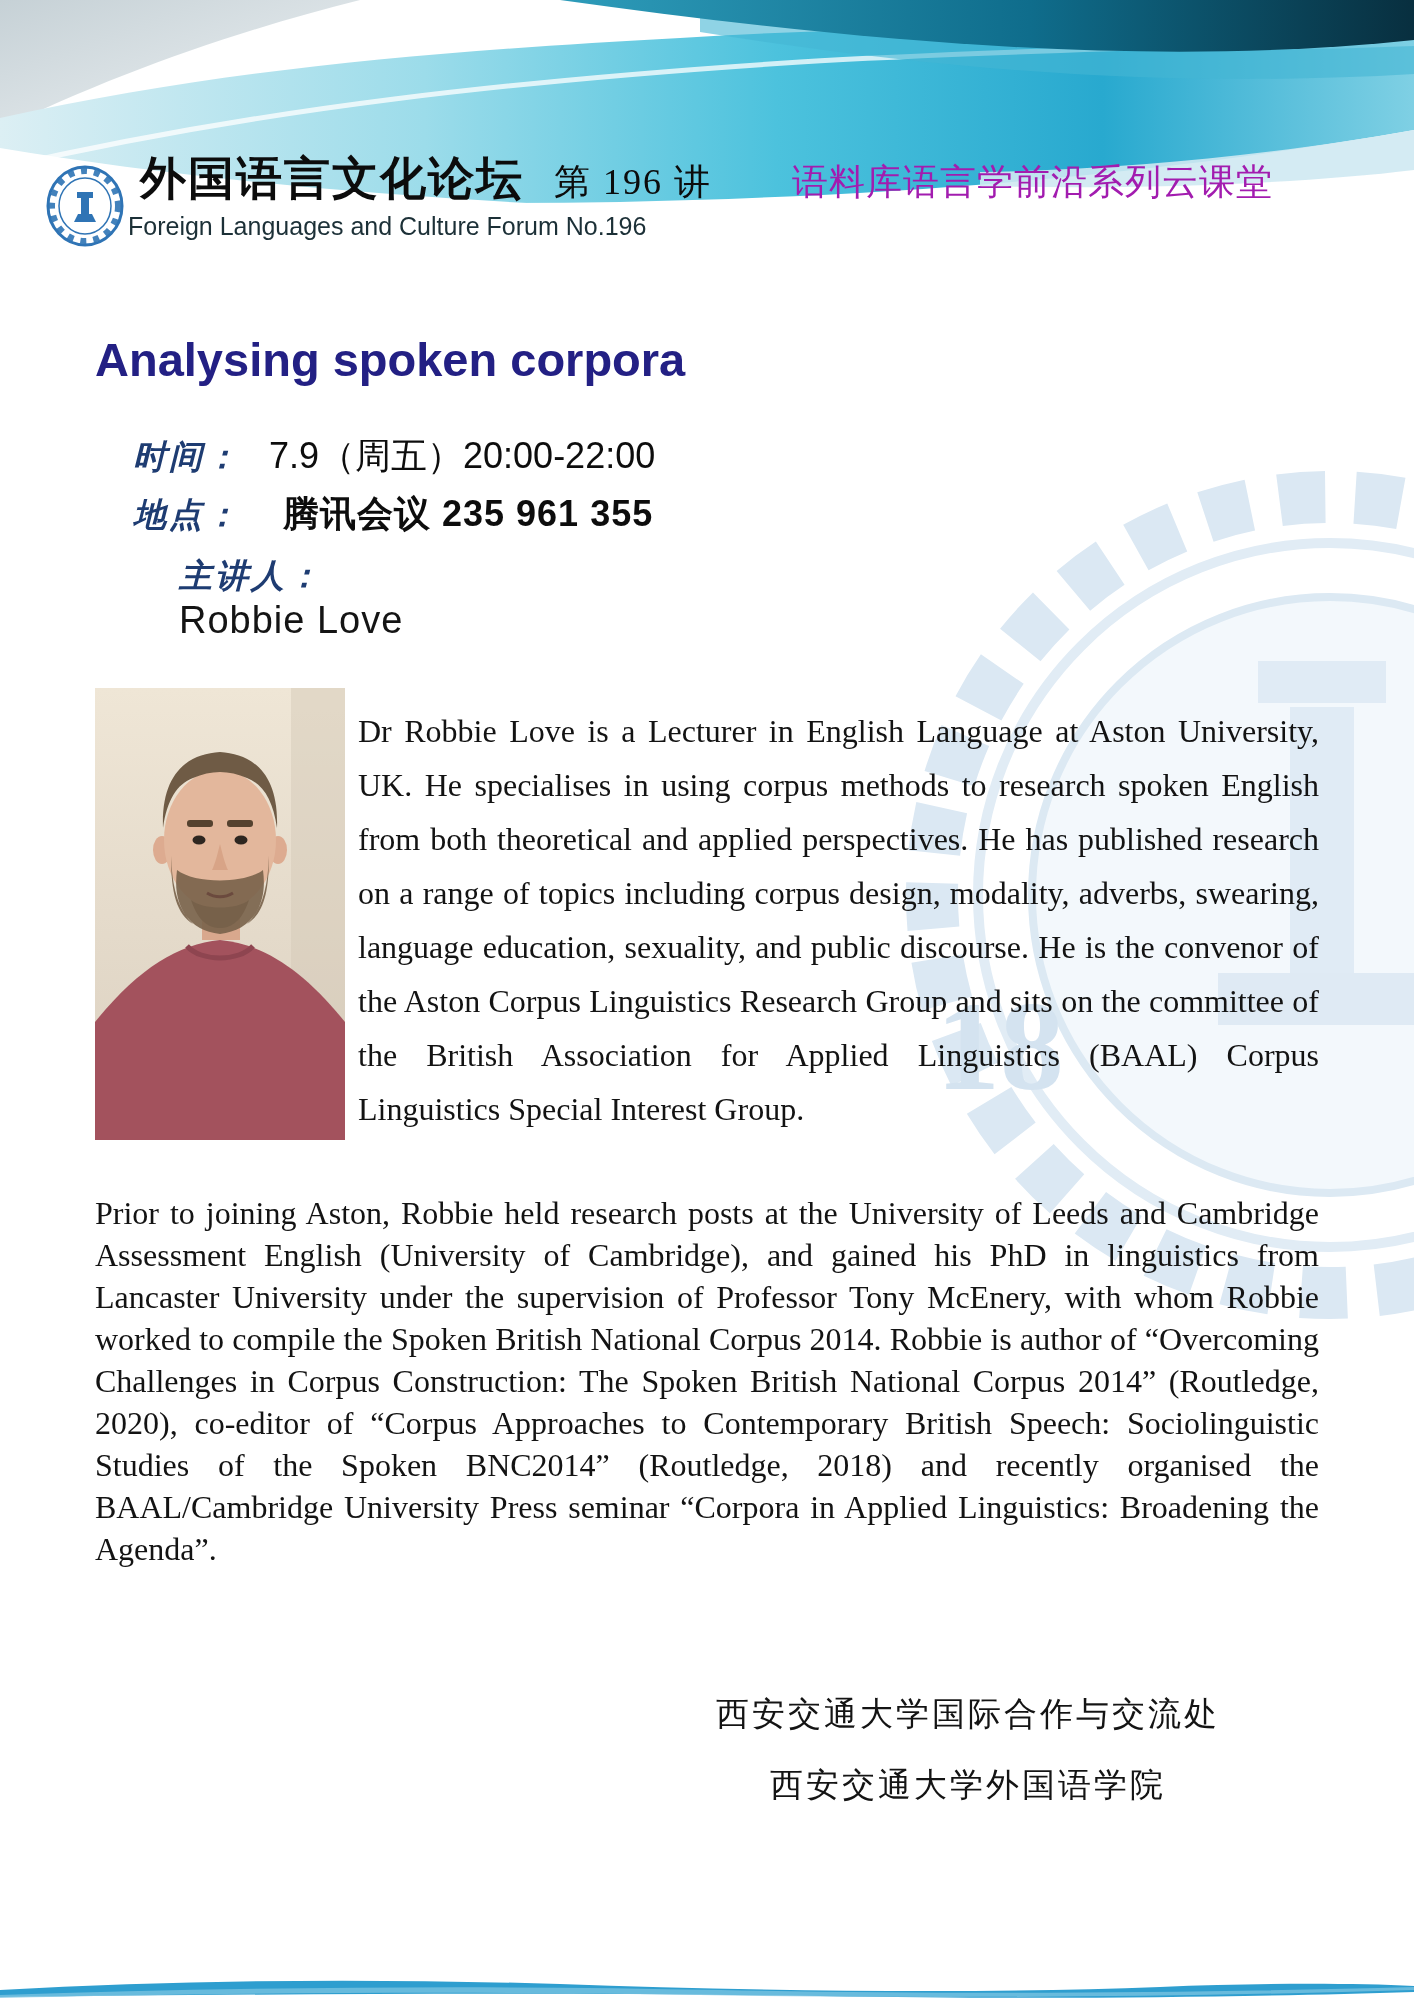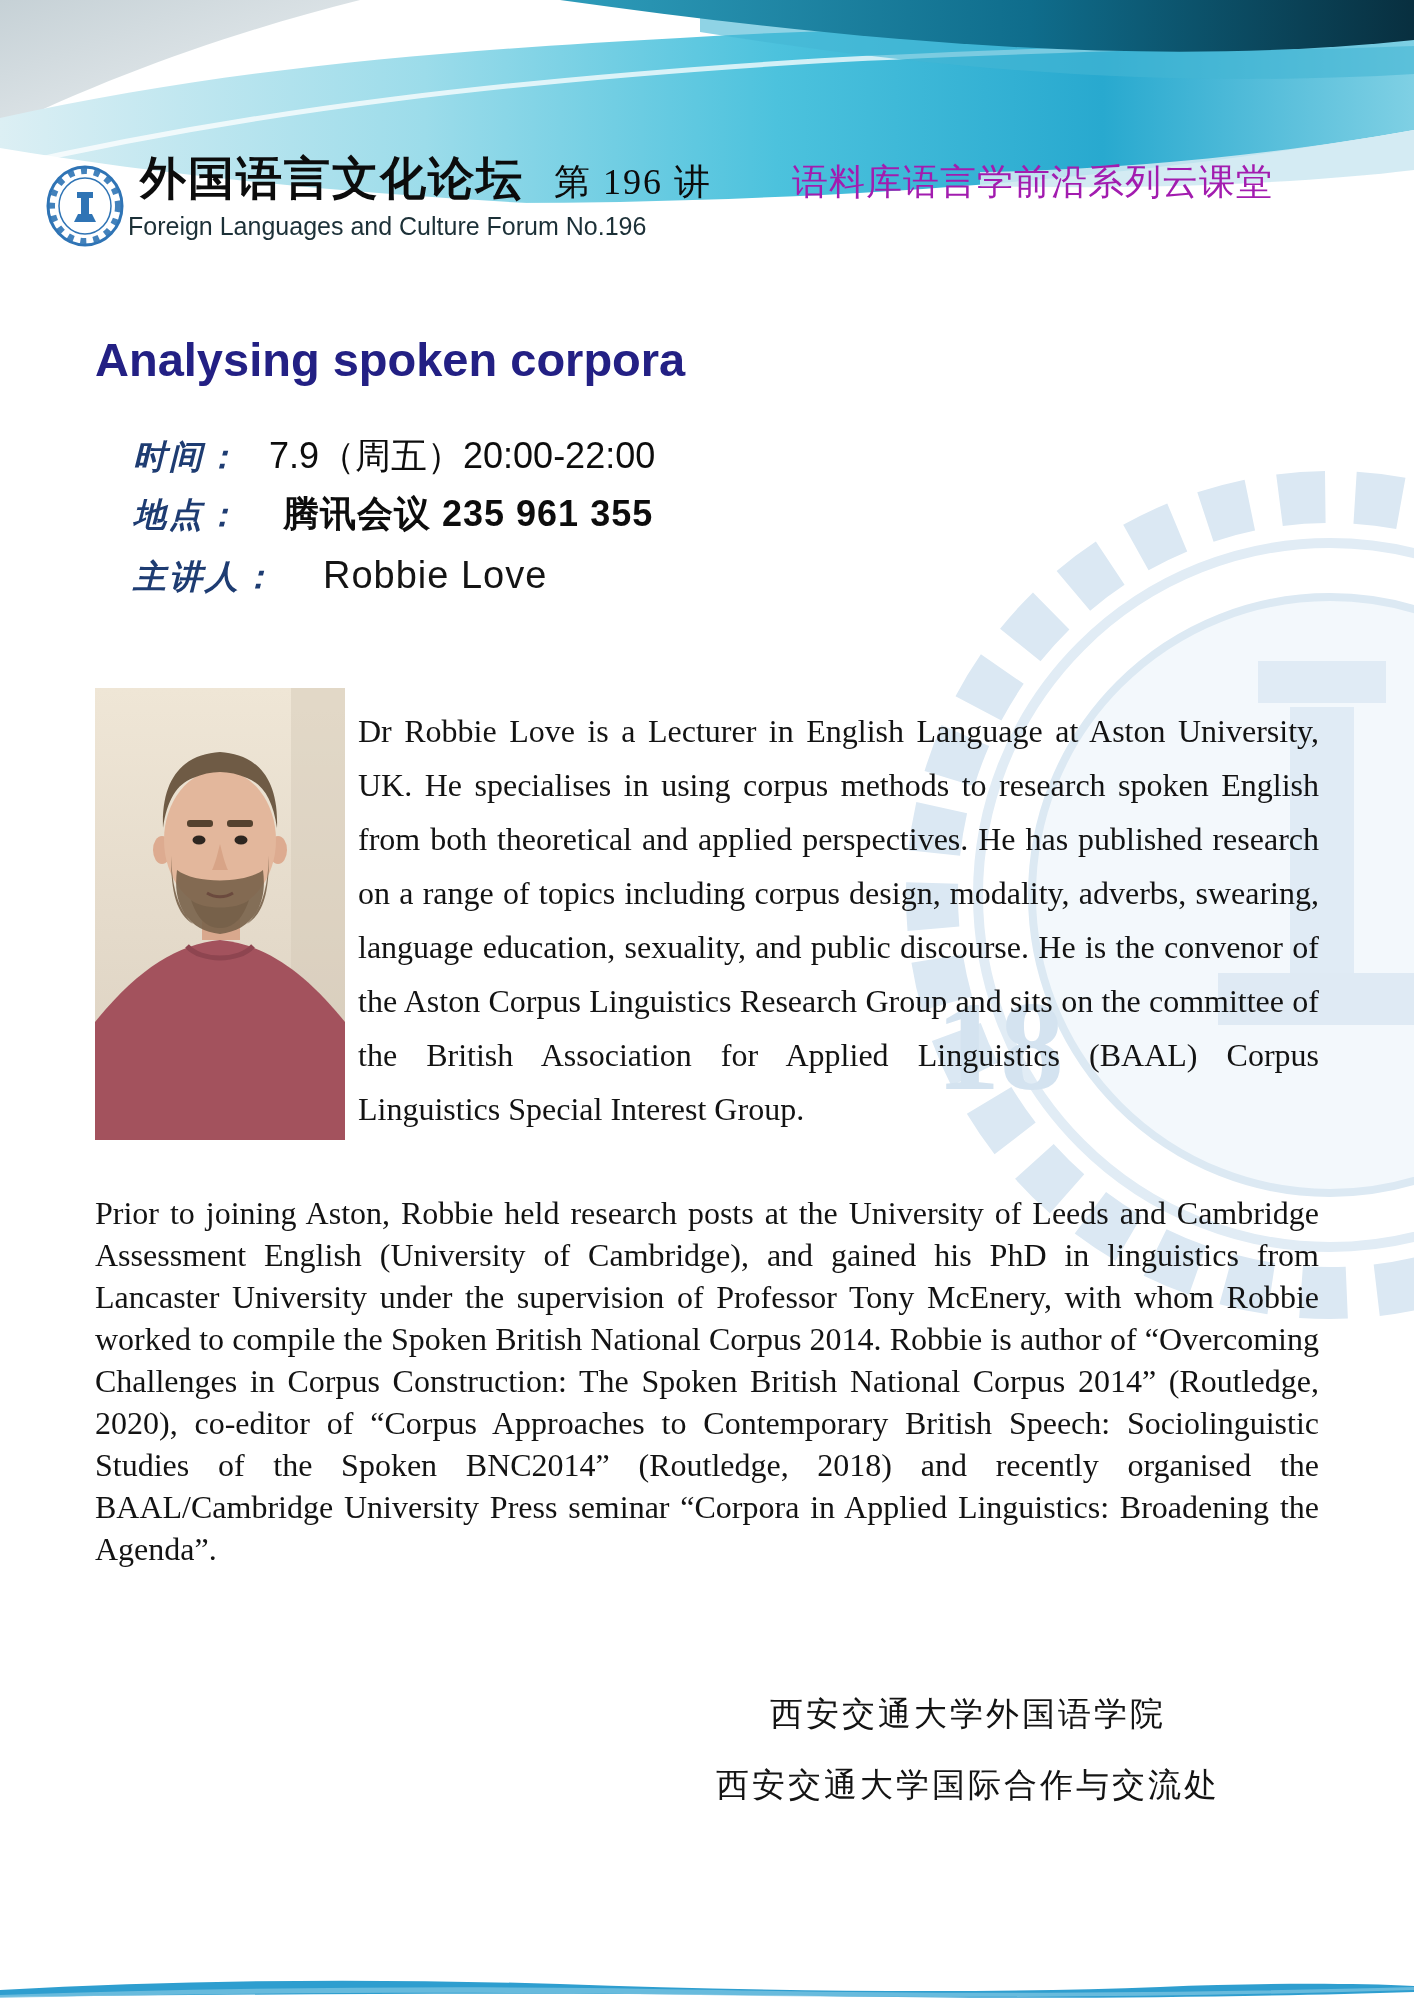--- a/index.html
+++ b/index.html
@@ -20,21 +20,21 @@
     font-size:25px;color:#1c3037;letter-spacing:0px;}
   
   .main-title{left:95px;top:332px;z-index:3;
     font-family:"Liberation Sans","DejaVu Sans",sans-serif;
     font-size:47px;font-weight:800;color:#232084;letter-spacing:0px;}
   
   .row{z-index:3;white-space:nowrap;display:flex;align-items:baseline;}
   .row .lbl{font-size:33px;font-weight:700;font-style:italic;color:#1e3c72;letter-spacing:3px;}
   .r1{left:133px;top:432px;}
   .r2{left:133px;top:490px;}
-  .r3{left:133px;top:554px;}
+  .r3{left:133px;top:554px;flex-direction:column;}
   .v1{margin-left:28px;font-family:"Liberation Sans","DejaVu Sans",sans-serif;
       font-size:36px;font-weight:500;color:#0d0d0d;}
   .v2{margin-left:42px;font-family:"Liberation Sans","DejaVu Sans",sans-serif;
       font-size:36px;font-weight:600;color:#0d0d0d;letter-spacing:1px;}
   .v3{margin-left:46px;font-family:"Liberation Sans","DejaVu Sans",sans-serif;
       font-size:38px;font-weight:400;color:#141414;letter-spacing:1px;}
   
   .photo{left:95px;top:688px;width:250px;height:452px;z-index:3;}
   
   .bio1{left:358px;top:672px;width:961px;z-index:3;
@@ -152,22 +152,22 @@
     <path d="M125,156 C122,168 120,176 117,182 L133,182 C130,176 128,168 125,156 Z" fill="#d8a487"></path>
     <path d="M112,205 C120,210 130,210 138,205" fill="none" stroke="#6b4a3e" stroke-width="3"></path>
     <path d="M0,452 L0,334 C42,282 82,256 125,252 C168,256 208,282 250,334 L250,452 Z" fill="#a3525d"></path>
     <path d="M92,258 C106,274 144,274 158,258" fill="none" stroke="#8e4550" stroke-width="5"></path>
   </svg>
 
   <p class="abs bio1">Dr Robbie Love is a Lecturer in English Language at Aston University, UK. He specialises in using corpus methods to research spoken English from both theoretical and applied perspectives. He has published research on a range of topics including corpus design, modality, adverbs, swearing, language education, sexuality, and public discourse. He is the convenor of the Aston Corpus Linguistics Research Group and sits on the committee of the British Association for Applied Linguistics (BAAL) Corpus Linguistics Special Interest Group.</p>
   <p class="abs bio2">Prior to joining Aston, Robbie held research posts at the University of Leeds and Cambridge Assessment English (University of Cambridge), and gained his PhD in linguistics from Lancaster University under the supervision of Professor Tony McEnery, with whom Robbie worked to compile the Spoken British National Corpus 2014. Robbie is author of “Overcoming Challenges in Corpus Construction: The Spoken British National Corpus 2014” (Routledge, 2020), co-editor of “Corpus Approaches to Contemporary British Speech: Sociolinguistic Studies of the Spoken BNC2014” (Routledge, 2018) and recently organised the BAAL/Cambridge University Press seminar “Corpora in Applied Linguistics: Broadening the Agenda”.</p>
 
   <div class="abs orgs">
+    <div class="org-line">西安交通大学国际合作与交流处</div>
     <div class="org-line">西安交通大学外国语学院</div>
-    <div class="org-line">西安交通大学国际合作与交流处</div>
   </div>
 
   <svg class="abs bottom-wave" viewBox="0 0 1414 26" preserveAspectRatio="none" aria-hidden="true">
     <path d="M0,16 C180,6 360,4 560,10 C760,17 980,20 1160,13 C1260,9 1350,9 1414,12
              L1414,18 C1250,23 1050,26 820,22 C560,18 260,20 0,23 Z" fill="#2e9ecf"></path>
     <path d="M0,21 C240,13 480,11 720,16 C960,21 1200,19 1414,13
              L1414,16 C1180,23 940,25 700,21 C460,17 220,19 0,24 Z" fill="#7cc4e2" opacity="0.75"></path>
   </svg>
 
 </div>

